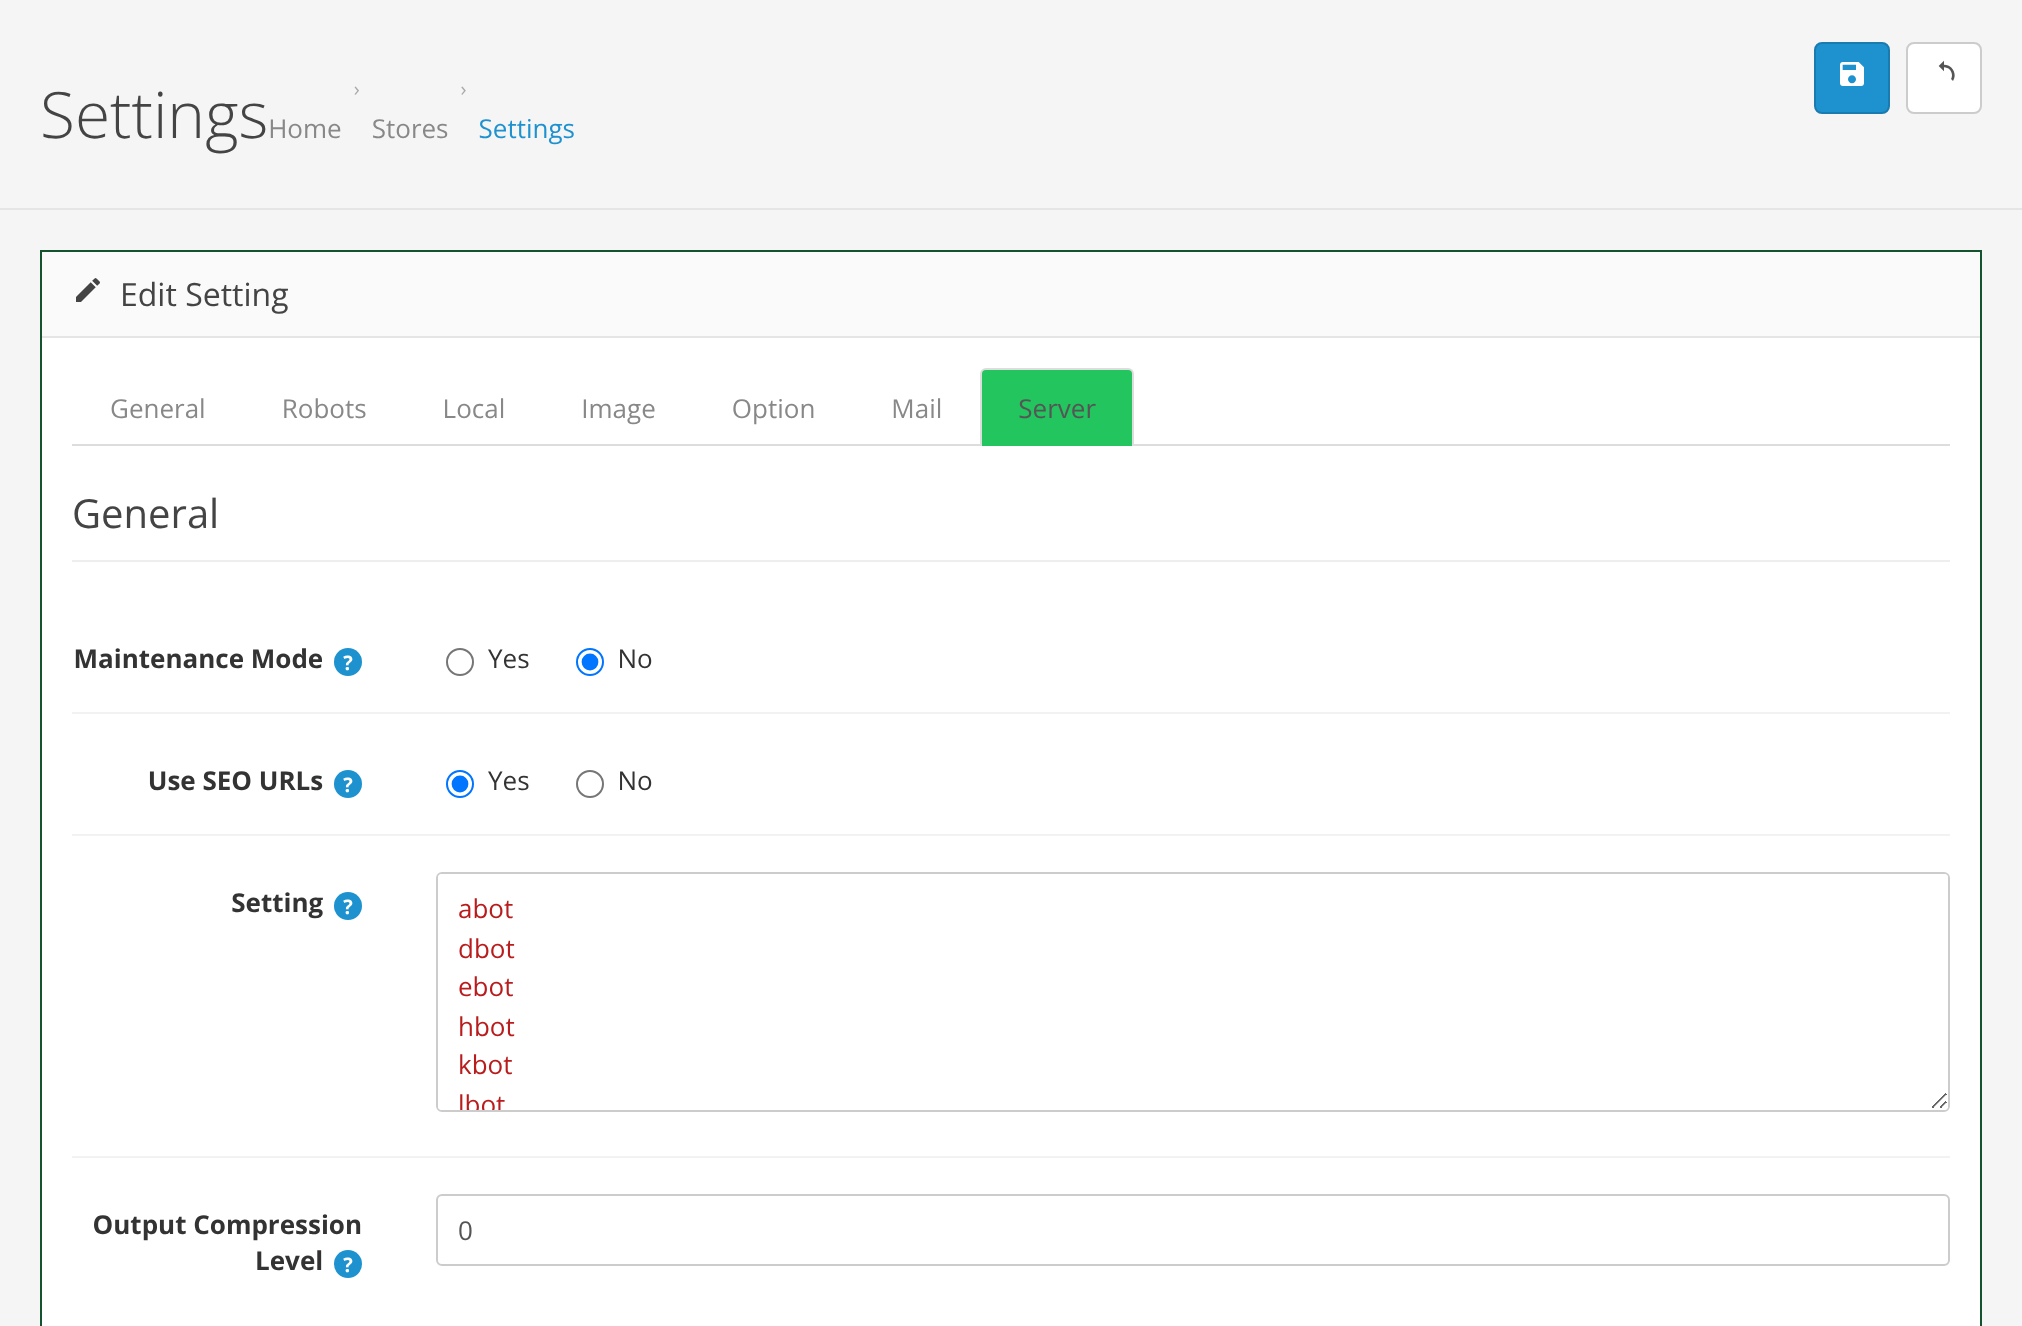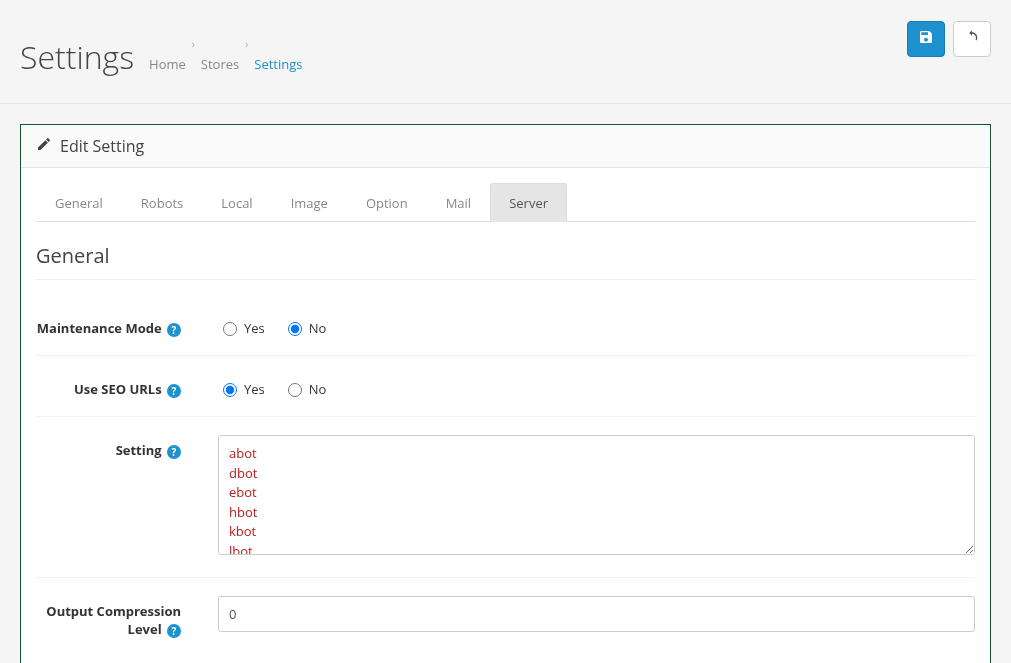--- a/index.html
+++ b/index.html
@@ -13,21 +13,20 @@
   .page-header {
     padding: 15px 20px 25px 20px;
     border-bottom: 1px solid #e5e5e5;
     display: flex;
     align-items: flex-start;
     justify-content: space-between;
   }
   .page-header-left {
     display: flex;
     align-items: baseline;
-    gap: 15px;
   }
   .page-title {
     font-size: 32px;
     font-weight: 300;
     color: #444;
     margin: 0;
   }
   .breadcrumb {
     display: flex;
     align-items: center;
@@ -86,21 +85,21 @@
     padding: 10px 18px;
     color: #888;
     cursor: pointer;
     font-size: 13px;
     border: 1px solid transparent;
     border-bottom: none;
     margin-bottom: -1px;
   }
   .nav-tabs li.active {
     color: #555;
-    background: #e5e5e5;
+    background: #22c55e;
     border-color: #ddd;
     border-radius: 3px 3px 0 0;
   }
   .section-title {
     font-size: 20px;
     font-weight: 400;
     color: #444;
     margin: 10px 0 15px 0;
     padding-bottom: 10px;
     border-bottom: 1px solid #eee;
@@ -141,21 +140,21 @@
   }
   .radio-group {
     display: flex;
     gap: 18px;
     align-items: center;
     padding-top: 6px;
     font-size: 13px;
   }
   .radio-group label {
     display: inline-flex;
-    align-items: flex-start;
+    align-items: center;
     gap: 4px;
     cursor: pointer;
     font-weight: 400;
   }
   .radio-group input[type="radio"] {
     width: 14px;
     height: 14px;
     cursor: pointer;
   }
   textarea.form-control {

